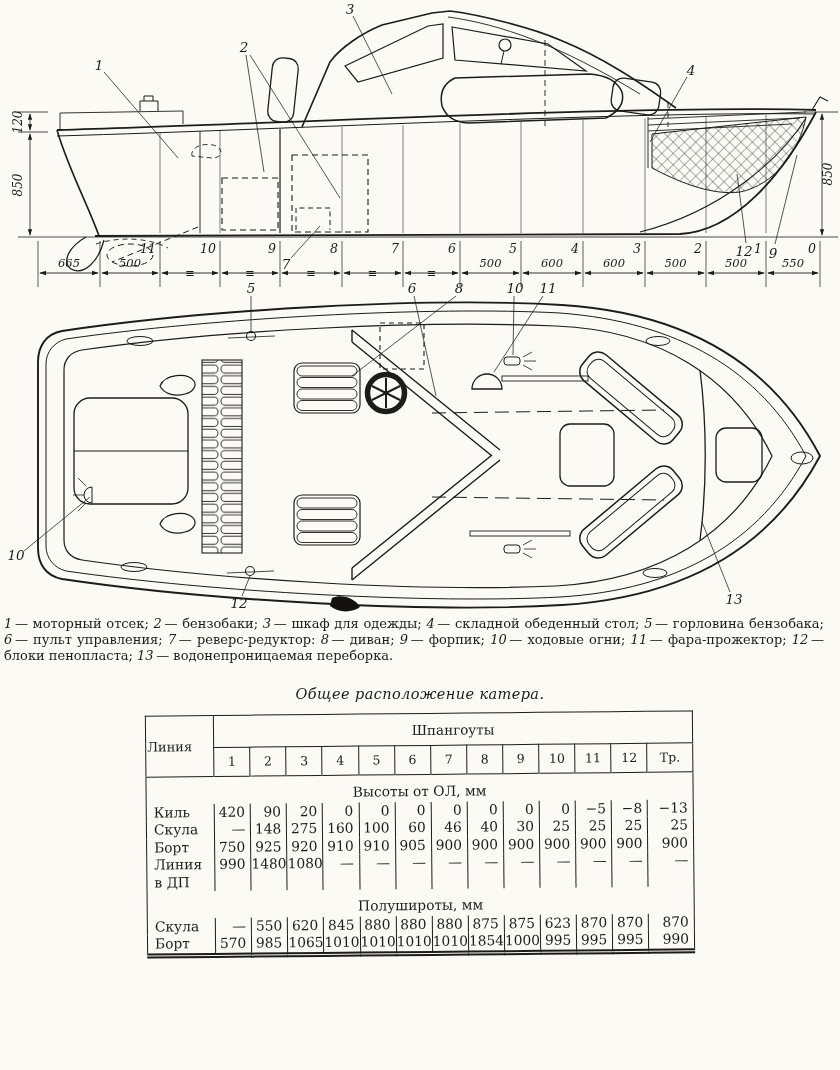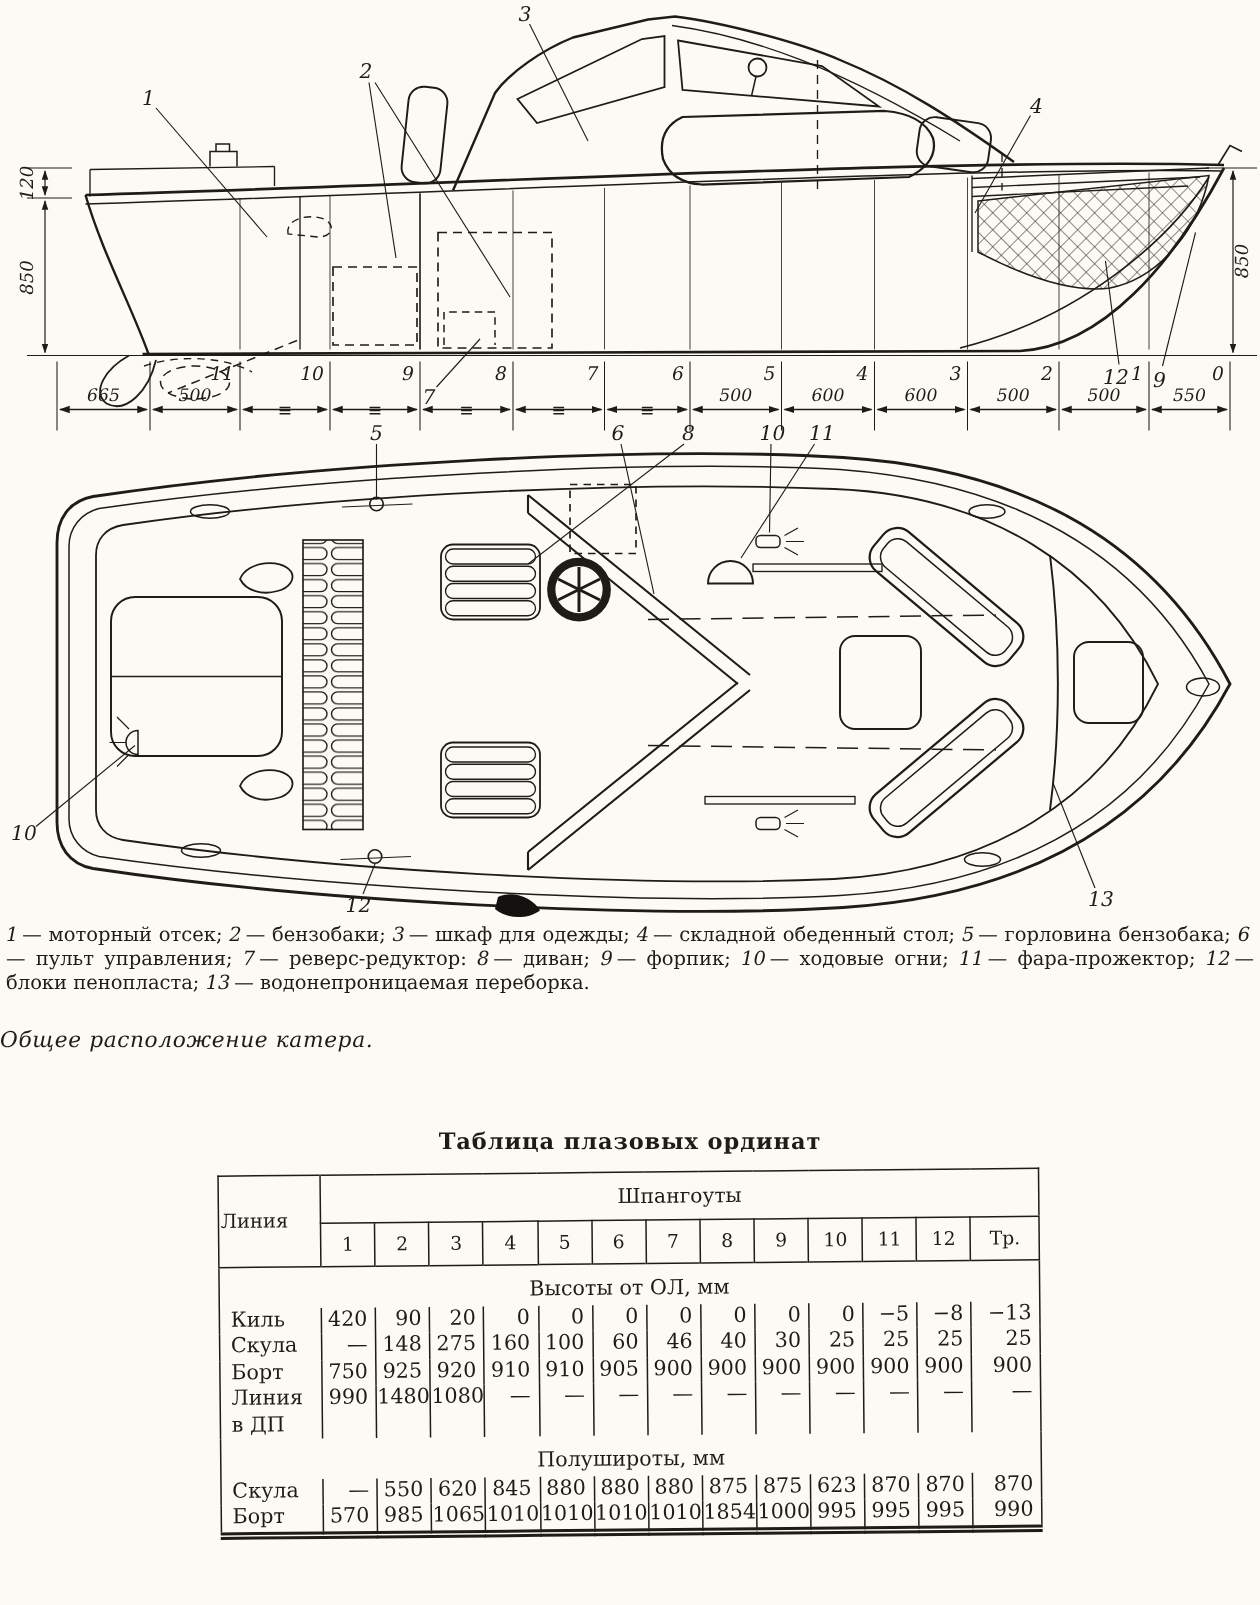--- a/index.html
+++ b/index.html
@@ -5,23 +5,23 @@
   html,body{margin:0;padding:0;}
   body{width:840px;height:1070px;overflow:hidden;background:#fbfaf5;color:#1e1c19;
        font-family:"DejaVu Serif",serif;}
   .page{position:relative;width:840px;height:1070px;}
   svg{display:block;}
   svg text{stroke:none;fill:#1e1c19;}
   .callout{font:italic 13.5px "DejaVu Serif",serif;}
   .dimlab{font:italic 11.5px "DejaVu Serif",serif;}
   .stlab{font:italic 12.5px "DejaVu Serif",serif;}
   .vdim{font:italic 12px "DejaVu Serif",serif;}
-  .legend{margin:2px 4px 0 4px;font-size:13px;line-height:1.24;text-align:justify;}
+  .legend{margin:2px 16px 0 4px;font-size:13px;line-height:1.24;text-align:justify;}
   .legend i{font-style:italic;}
-  .caption{margin-top:22px;font-style:italic;font-size:14.5px;letter-spacing:0.4px;}
+  .caption{margin-top:22px;text-align:center;font-style:italic;font-size:14.5px;letter-spacing:0.4px;}
   .tbl-title{margin-top:50px;text-align:center;font-weight:bold;font-size:15px;letter-spacing:0.6px;}
   .tablewrap{width:548px;margin:11px auto 0 auto;transform:rotate(-0.55deg);}
   table{width:100%;border-collapse:collapse;table-layout:fixed;
         border:1.6px solid #1e1c19;border-bottom:5px double #1e1c19;font-size:13.5px;}
   col.c-line{width:66px;} col.c-num{width:35px;} col.c-tr{width:44px;}
   .linehead{border-right:1.1px solid #1e1c19;text-align:left;font-size:13px;}
   .frameshead{text-align:center;border-bottom:1.1px solid #1e1c19;padding:8px 0 7px 0;}
   thead{border-bottom:1.6px solid #1e1c19;}
   td.fnum{border-left:1.1px solid #1e1c19;text-align:center;padding:6px 0 7px 0;font-size:12.5px;}
   tr.band td{text-align:center;padding:8px 0 3px 0;font-size:13.8px;}
@@ -288,21 +288,20 @@
       <text class="callout" x="16" y="560" text-anchor="middle">10</text>
       <text class="callout" x="239" y="608" text-anchor="middle">12</text>
       <text class="callout" x="734" y="604" text-anchor="middle">13</text>
     </g>
   </svg>
 
   <p class="legend"><i>1</i> — моторный отсек; <i>2</i> — бензобаки; <i>3</i> — шкаф для одежды; <i>4</i> — складной обеденный стол; <i>5</i> — горловина бензобака; <i>6</i> — пульт управления; <i>7</i> — реверс-редуктор: <i>8</i> — диван; <i>9</i> — форпик; <i>10</i> — ходовые огни; <i>11</i> — фара-прожектор; <i>12</i> — блоки пенопласта; <i>13</i> — водонепроницаемая переборка. </p>
 
   <div class="caption">Общее расположение катера.</div>
 
-  <div class="tbl-title">Таблица плазовых ординат</div>
 
   <div class="tablewrap">
     <table>
       <colgroup>
         <col class="c-line">
           <col class="c-num">
           <col class="c-num">
           <col class="c-num">
           <col class="c-num">
         <col class="c-num">

